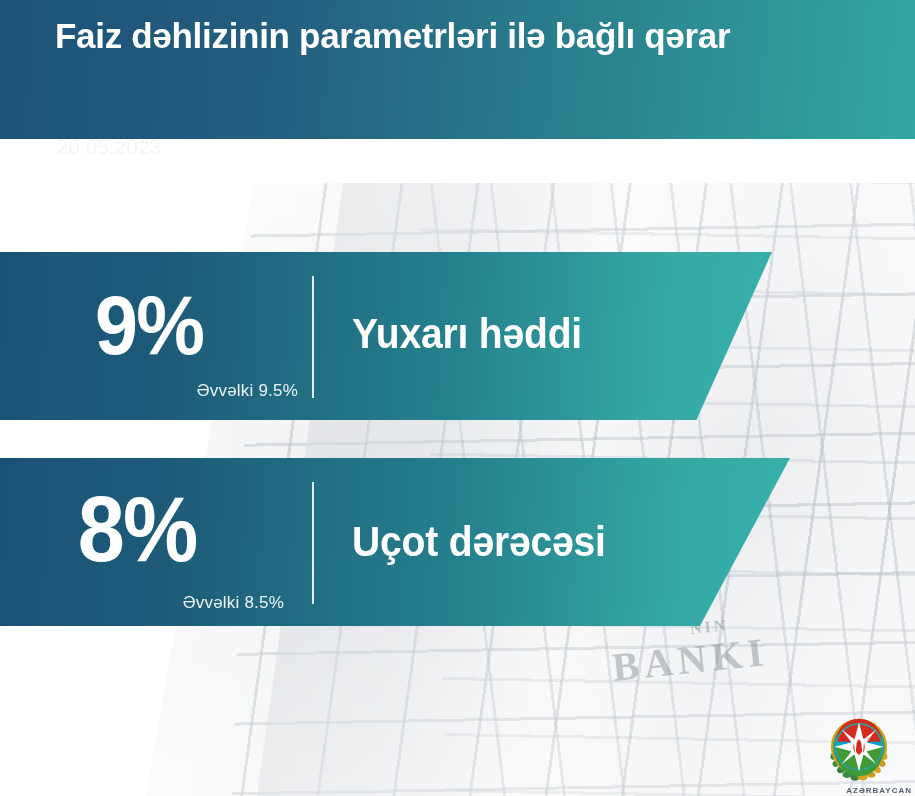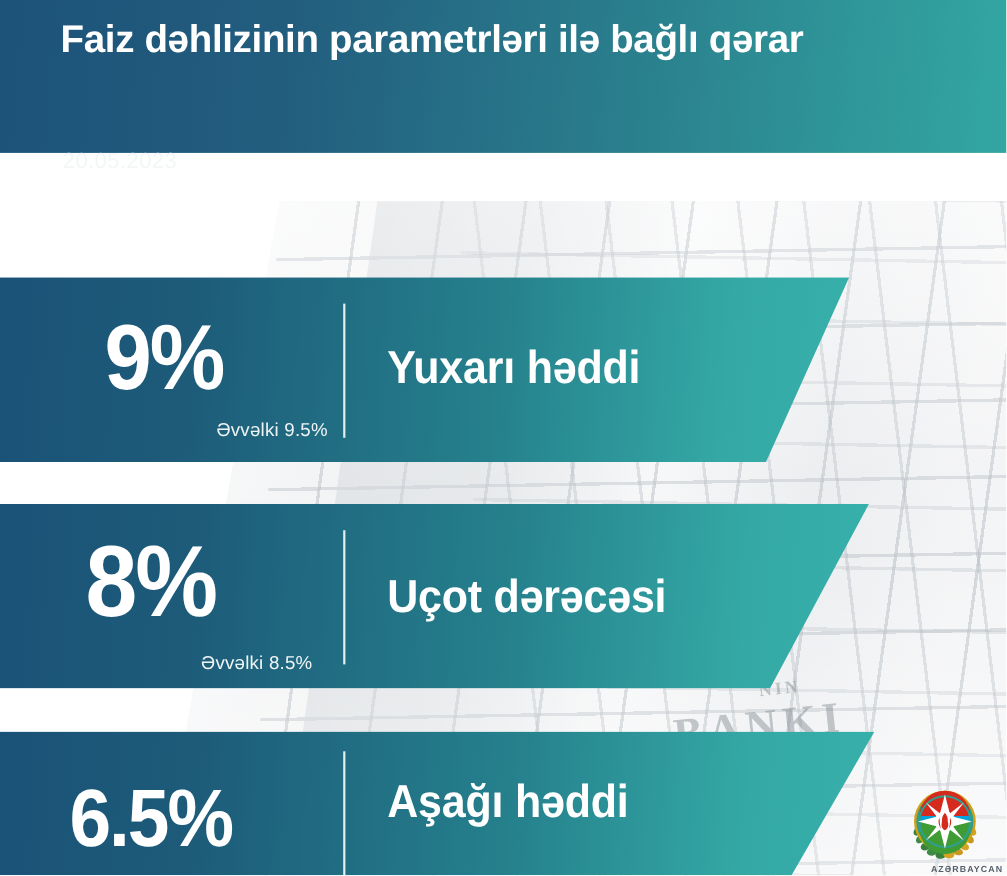--- a/index.html
+++ b/index.html
@@ -270,28 +270,20 @@
   <div class="band band-2">
     <div class="band-shape"></div>
     <div class="band-value-col">
       <div class="band-value">8%</div>
       <div class="band-prev">Əvvəlki 8.5%</div>
     </div>
     <div class="band-divider"></div>
     <div class="band-label">Uçot dərəcəsi</div>
   </div>
 
-  <div class="band band-3">
-    <div class="band-shape"></div>
-    <div class="band-value-col">
-      <div class="band-value">6.5%</div>
-    </div>
-    <div class="band-divider"></div>
-    <div class="band-label">Aşağı həddi</div>
-  </div>
 
   <div class="emblem">
     <svg viewBox="0 0 100 100" width="72" height="72" aria-hidden="true">
 
       <g opacity="0.95">
         <ellipse cx="26" cy="78" rx="7" ry="5" fill="#2f7a33" transform="rotate(-30 26 78)"></ellipse>
         <ellipse cx="34" cy="85" rx="7" ry="5" fill="#35873a" transform="rotate(-15 34 85)"></ellipse>
         <ellipse cx="45" cy="89" rx="7" ry="5" fill="#2f7a33" transform="rotate(-5 45 89)"></ellipse>
         <ellipse cx="19" cy="69" rx="6.5" ry="4.5" fill="#35873a" transform="rotate(-45 19 69)"></ellipse>
         <ellipse cx="15" cy="59" rx="6" ry="4" fill="#2f7a33" transform="rotate(-65 15 59)"></ellipse>

